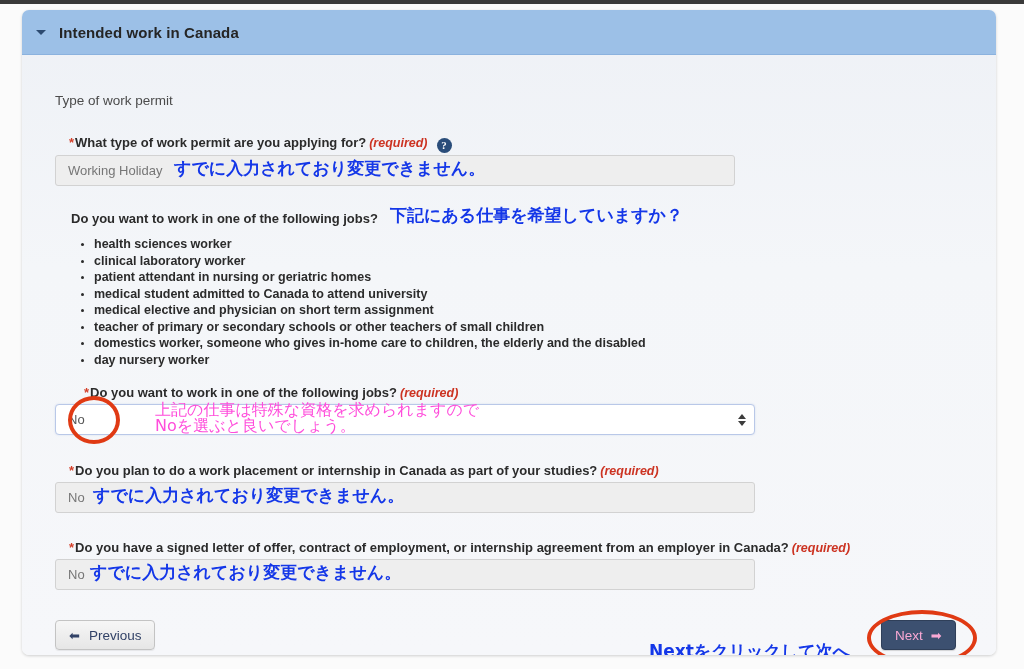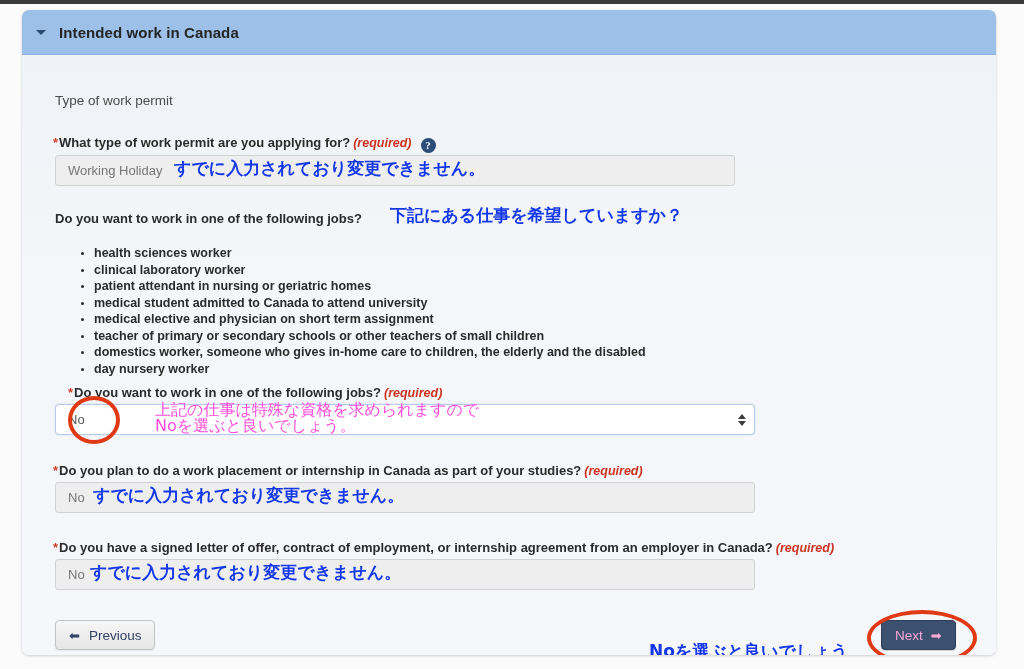--- a/index.html
+++ b/index.html
@@ -82,20 +82,21 @@
     font-size: 13.5px;
     color: #4b4b4b;
   }
 
   .q-label {
     font-size: 13px;
     font-weight: bold;
     color: #2b2b2b;
     line-height: 1.2;
     white-space: nowrap;
+    margin-left: 16px;
   }
   .star {
     color: #d43f29;
     font-weight: bold;
     font-size: 13px;
     margin-right: 1px;
   }
   .required {
     color: #cc3322;
     font-style: italic;
@@ -268,21 +269,21 @@
       </div>
 
       <div class="abs field-disabled" style="left:33px; top:100px; width:680px;">
         <span>Working Holiday</span>
       </div>
       <div class="abs ann-blue" style="left:152px; top:102px; font-size:17px;">すでに入力されており変更できません。</div>
 
       <div class="abs q-label" style="left:33px; top:156px;">Do you want to work in one of the following jobs?</div>
       <div class="abs ann-blue" style="left:368px; top:149px; font-size:17px;">下記にある仕事を希望していますか？</div>
 
-      <ul class="jobs abs" style="left:56px; top:190px;">
+      <ul class="jobs abs" style="left:56px; top:181px;">
         <li>health sciences worker</li>
         <li>clinical laboratory worker</li>
         <li>patient attendant in nursing or geriatric homes</li>
         <li>medical student admitted to Canada to attend university</li>
         <li>medical elective and physician on short term assignment</li>
         <li>teacher of primary or secondary schools or other teachers of small children</li>
         <li>domestics worker, someone who gives in-home care to children, the elderly and the disabled</li>
         <li>day nursery worker</li>
       </ul>
 
@@ -313,21 +314,21 @@
       </div>
       <div class="abs ann-blue" style="left:68px; top:506px; font-size:17px;">すでに入力されており変更できません。</div>
 
       <div class="abs" style="left:33px; top:565px;">
         <button class="btn-prev">
           <span class="arrow-l">⬅</span>
           <span>Previous</span>
         </button>
       </div>
 
-      <div class="abs ann-blue" style="left:627px; top:585px; font-size:17px;">Noを選ぶと良いでしょう</div>
+      <div class="abs ann-blue" style="left:627px; top:585px; font-size:17px;">Nextをクリックして次へ</div>
 
       <div class="abs" style="left:859px; top:565px;">
         <button class="btn-next">
           <span>Next</span>
           <span class="arrow-r">➡</span>
         </button>
       </div>
       <div class="red-ellipse" style="left:845px; top:555px; width:110px; height:56px;"></div>
 
     </div>

